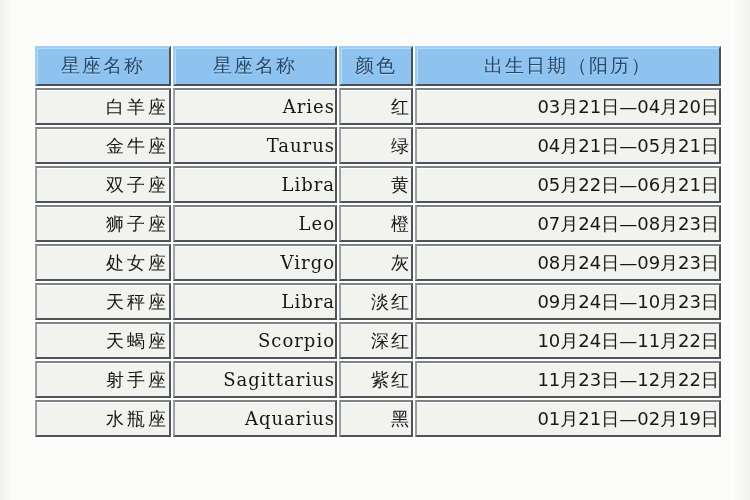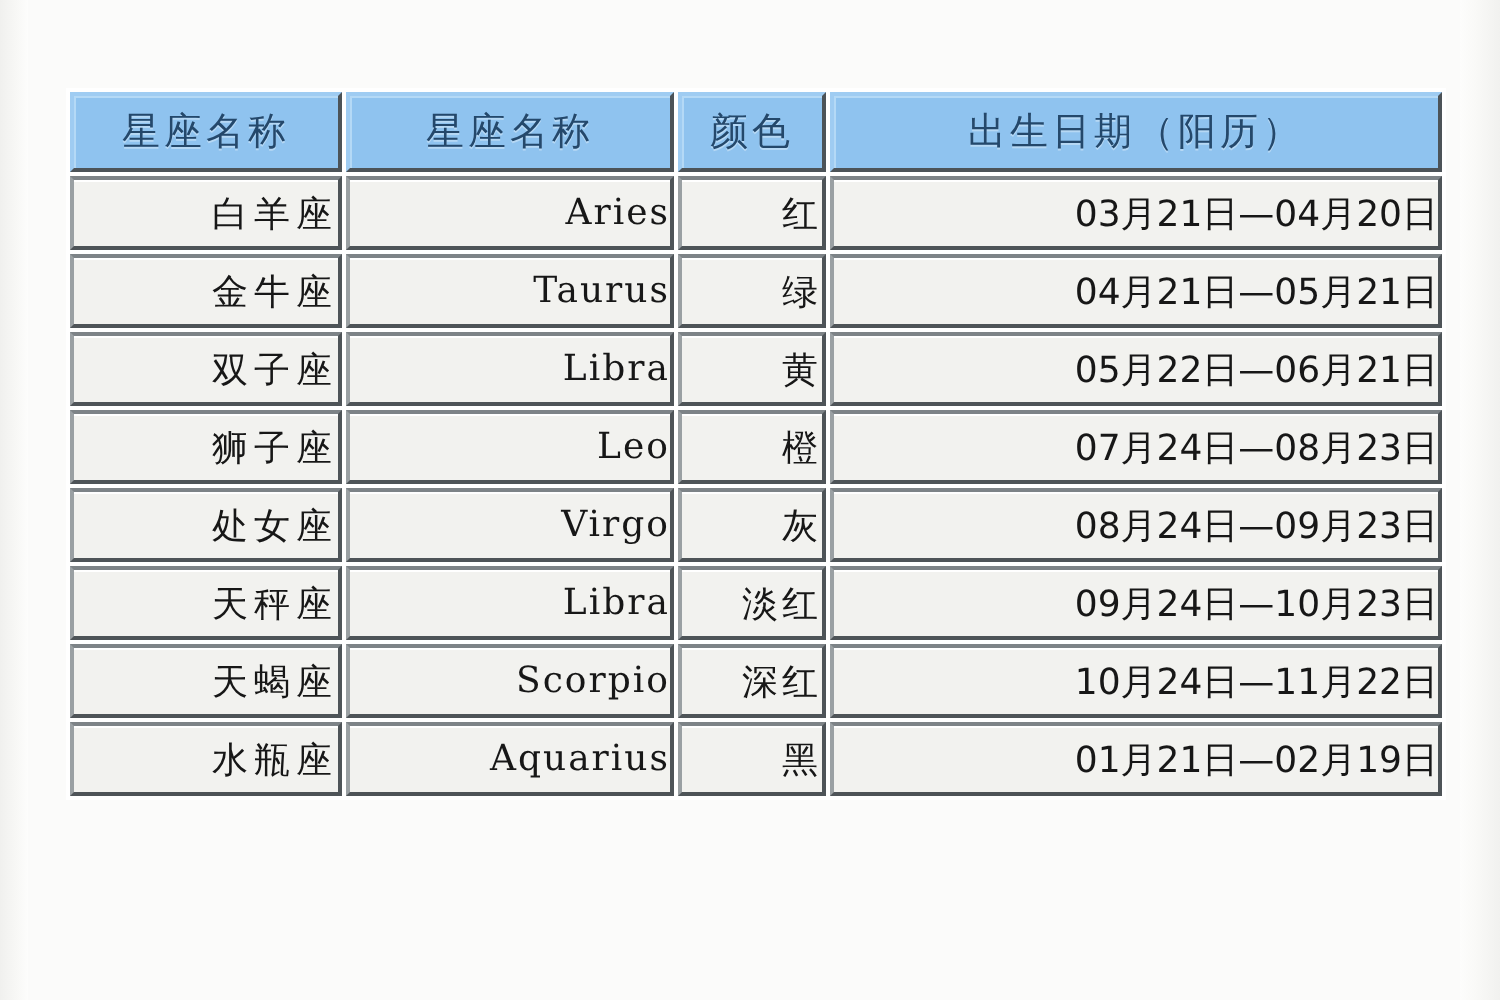--- a/index.html
+++ b/index.html
@@ -181,20 +181,26 @@
           <td class="cell-color">淡红</td>
           <td class="cell-date">09月24日—10月23日</td>
         </tr>
         <tr>
           <td class="cell-cn">天蝎座</td>
           <td class="cell-en">Scorpio</td>
           <td class="cell-color">深红</td>
           <td class="cell-date">10月24日—11月22日</td>
         </tr>
         <tr>
+          <td class="cell-cn">射手座</td>
+          <td class="cell-en">Sagittarius</td>
+          <td class="cell-color">紫红</td>
+          <td class="cell-date">11月23日—12月22日</td>
+        </tr>
+        <tr>
           <td class="cell-cn">水瓶座</td>
           <td class="cell-en">Aquarius</td>
           <td class="cell-color">黑</td>
           <td class="cell-date">01月21日—02月19日</td>
         </tr>
       </tbody>
   </table>
 
 </div>
 

